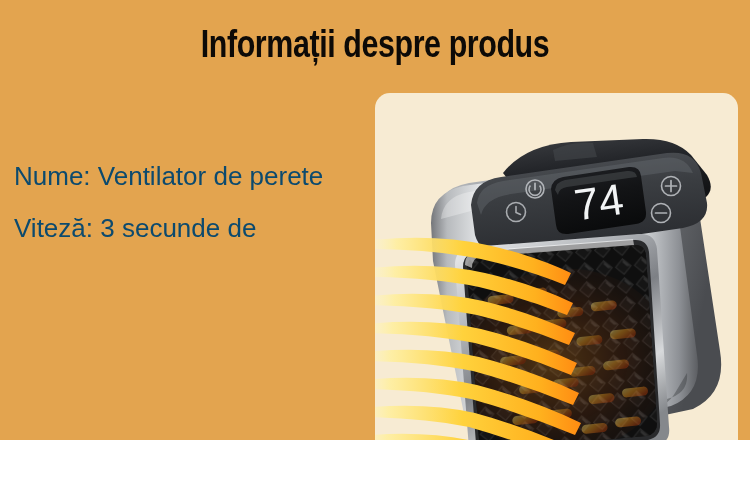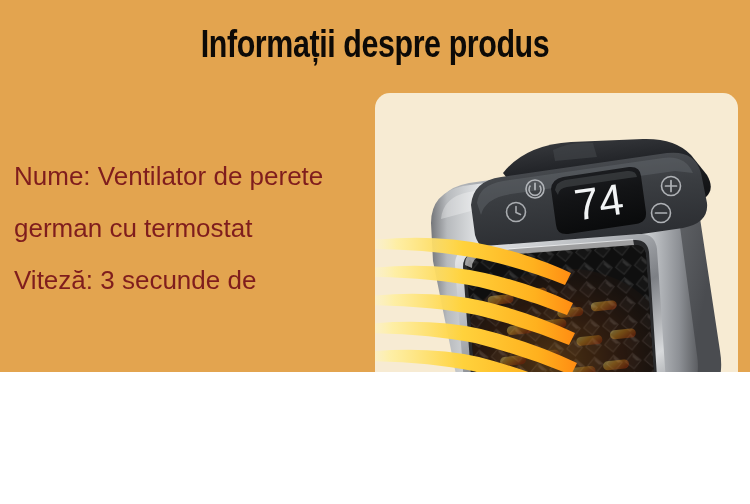--- a/index.html
+++ b/index.html
@@ -4,21 +4,21 @@
 <title>Product Info Banner</title>
 <style>
   html, body {
     margin: 0;
     padding: 0;
     background: #ffffff;
   }
   #banner {
     position: relative;
     width: 750px;
-    height: 372px;
+    height: 440px;
     overflow: hidden;
     background: #e3a44f;
     font-family: "Liberation Sans", sans-serif;
   }
 
   
   #title {
     position: absolute;
     left: 0;
     top: 23px;
@@ -35,21 +35,21 @@
   }
 
   
   #spec-list {
     position: absolute;
     left: 14px;
     top: 150px;
     width: 360px;
   }
   .spec-line {
-    color: #7f1d1d;
+    color: #0c4a6e;
     font-size: 26px;
     line-height: 52px;
     white-space: nowrap;
   }
 
   
   #photo-panel {
     position: absolute;
     left: 375px;
     top: 93px;
@@ -68,21 +68,20 @@
 </style>
 </head>
 <body>
 
 <div id="banner">
 
   <div id="title">Informații despre produs</div>
 
   <div id="spec-list">
     <div class="spec-line">Nume: Ventilator de perete</div>
-    <div class="spec-line">german cu termostat</div>
     <div class="spec-line">Viteză: 3 secunde de</div>
   </div>
 
   <div id="photo-panel">
     <svg width="363" height="385" viewBox="0 0 363 385">
       <defs>
 
         <linearGradient id="gBody" x1="0" y1="0" x2="1" y2="0">
           <stop offset="0.00" stop-color="#74767a"></stop>
           <stop offset="0.06" stop-color="#b7babd"></stop>

